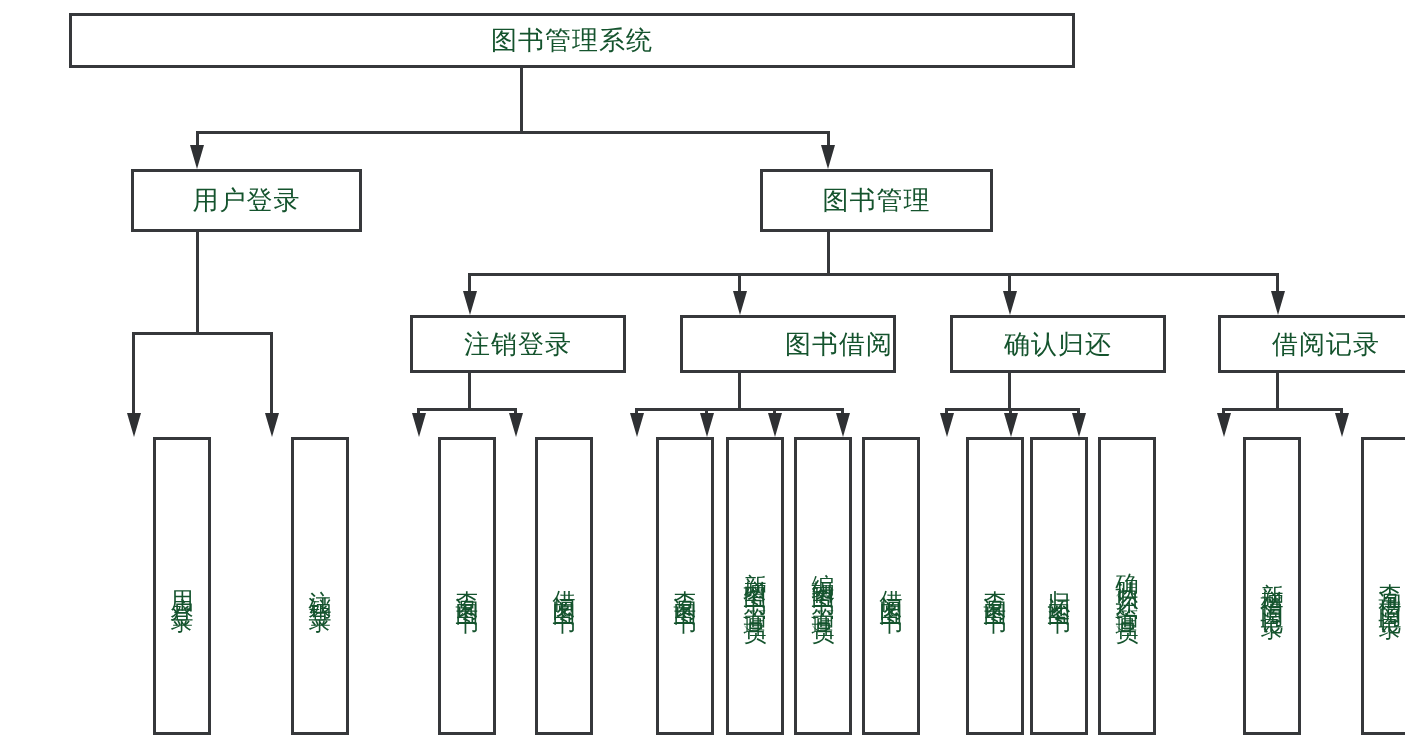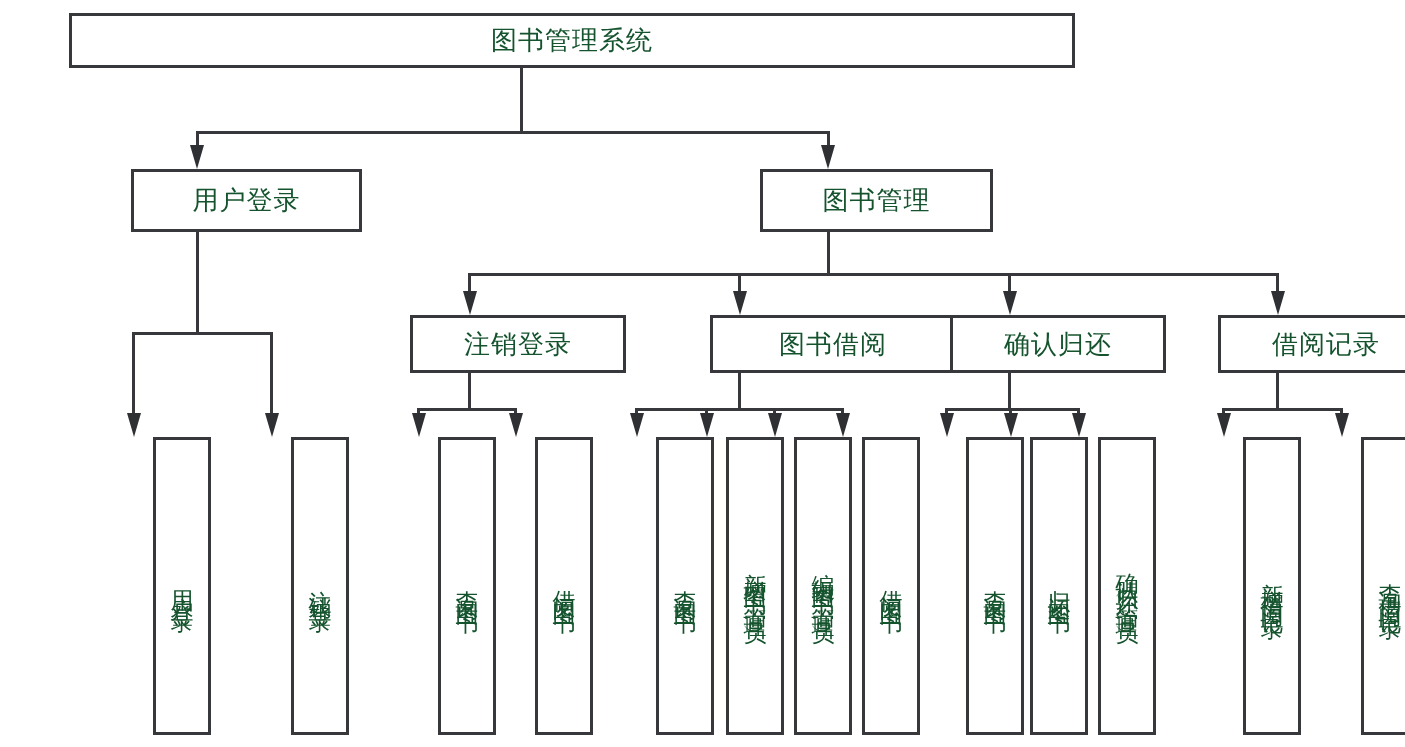--- a/index.html
+++ b/index.html
@@ -110,21 +110,21 @@
   <div class="vline" style="left:738px; top:273px; height:20px;"></div>
   <div class="arrow" style="left:733px; top:291px;"></div>
   <div class="vline" style="left:1008px; top:273px; height:20px;"></div>
   <div class="arrow" style="left:1003px; top:291px;"></div>
   <div class="vline" style="left:1276px; top:273px; height:20px;"></div>
   <div class="arrow" style="left:1271px; top:291px;"></div>
 
   <div class="box" style="left:362px; top:315px; width:216px; height:58px;">
     <span class="hlabel">注销登录</span>
   </div>
-  <div class="box" style="left:662px; top:315px; width:246px; height:58px;">
+  <div class="box" style="left:632px; top:315px; width:216px; height:58px;justify-content:flex-end;">
     <span class="hlabel">图书借阅</span>
   </div>
   <div class="box" style="left:902px; top:315px; width:216px; height:58px;">
     <span class="hlabel">确认归还</span>
   </div>
   <div class="box" style="left:1170px; top:315px; width:216px; height:58px;">
     <span class="hlabel">借阅记录</span>
   </div>
 
   <div class="vline" style="left:468px; top:373px; height:35px;"></div>

